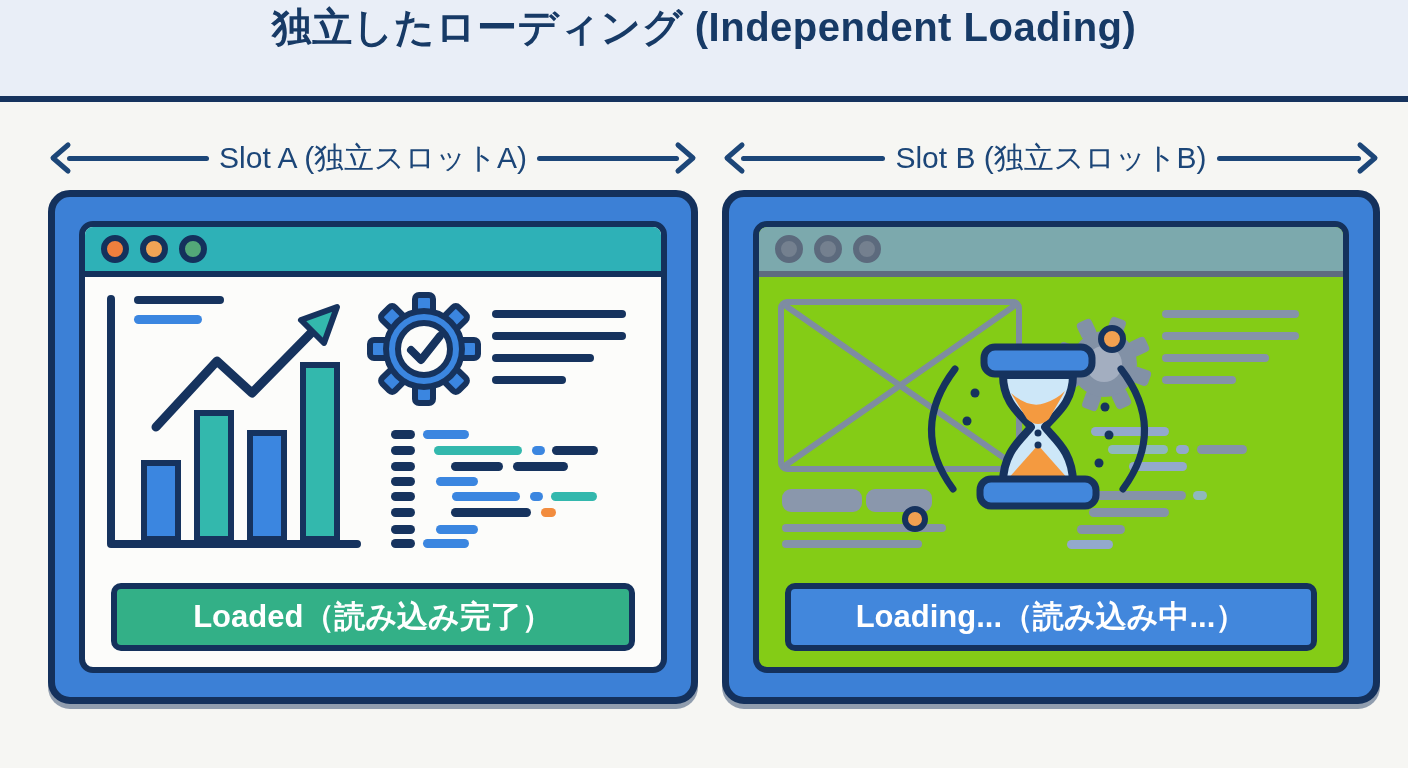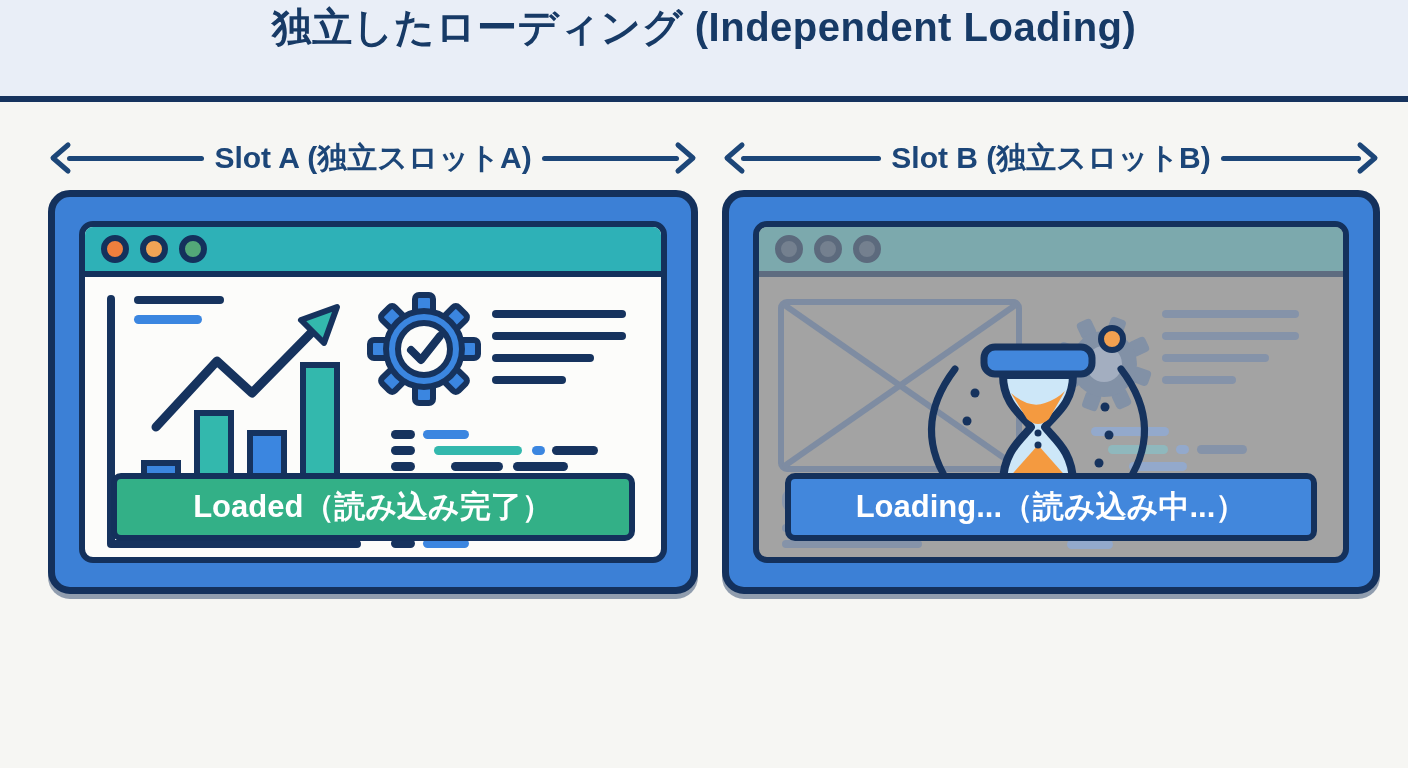--- a/index.html
+++ b/index.html
@@ -8,39 +8,39 @@
 
   
   .header{position:absolute;left:0;top:0;width:1408px;height:96px;background:#e9eef7;
           border-bottom:6px solid #16335e;display:flex;align-items:flex-start;justify-content:center;}
   .header .title{color:#173a66;font-size:40px;font-weight:bold;letter-spacing:.5px;}
 
   
   .slot-label-row{position:absolute;top:136px;height:44px;display:flex;align-items:center;}
   .slot-label-row.a{left:48px;width:650px;}
   .slot-label-row.b{left:722px;width:658px;}
-  .slot-label{white-space:nowrap;color:#1c4678;font-size:30px;font-weight:bold;padding:0 10px;}
+  .slot-label{white-space:nowrap;color:#1c4678;font-size:30px;font-weight:normal;padding:0 10px;}
   .arrow{flex:1;display:flex;align-items:center;min-width:40px;}
   .arrow .shaft{flex:1;height:5px;background:#1c4678;border-radius:3px;}
   .arrow svg{flex:none;}
   .arrow.left svg{margin-right:-7px;}
   .arrow.right svg{margin-left:-7px;}
 
   
-  .panel{position:absolute;top:190px;height:404px;background:#3c80d6;
+  .panel{position:absolute;top:190px;height:514px;background:#3c80d6;
          border:7px solid #14315c;border-radius:22px;box-sizing:border-box;
          box-shadow:0 5px 0 rgba(20,49,92,.45);}
   .panel.a{left:48px;width:650px;}
   .panel.b{left:722px;width:658px;}
 
   .window{position:absolute;left:24px;right:24px;top:24px;bottom:24px;
           border:6px solid #14315c;border-radius:14px;overflow:hidden;
           display:flex;flex-direction:column;box-sizing:border-box;}
   .window.loaded{background:#fcfcfa;}
-  .window.loading{background:#a3a3a3;}
+  .window.loading{background:#84cc16;}
 
   .titlebar{height:44px;flex:none;display:flex;align-items:center;padding-left:16px;gap:11px;}
   .titlebar.loaded{background:#2eb1b7;border-bottom:6px solid #14315c;}
   .titlebar.loading{background:#7ca9ad;border-bottom:6px solid #5e6c80;}
   .dot{width:16px;height:16px;border-radius:50%;box-sizing:content-box;}
   .dot.o1{background:#ef7f3d;border:6px solid #14315c;}
   .dot.o2{background:#f2a455;border:6px solid #14315c;}
   .dot.g3{background:#53a878;border:6px solid #14315c;}
   .dot.m{background:#74808f;border:6px solid #5c6a7d;}
 

